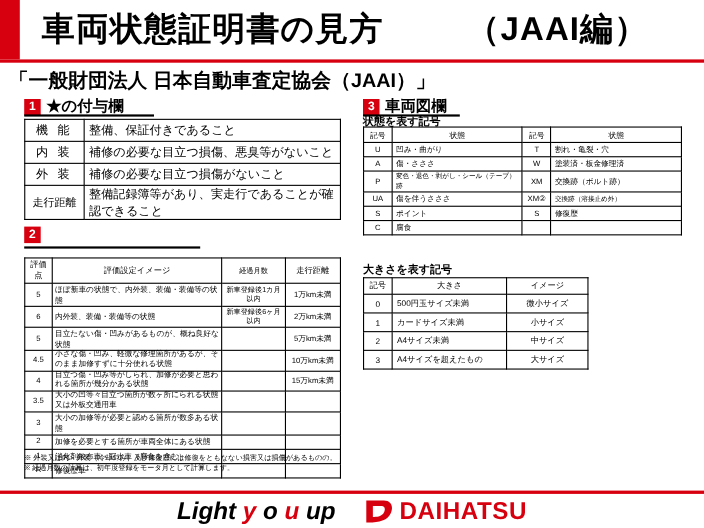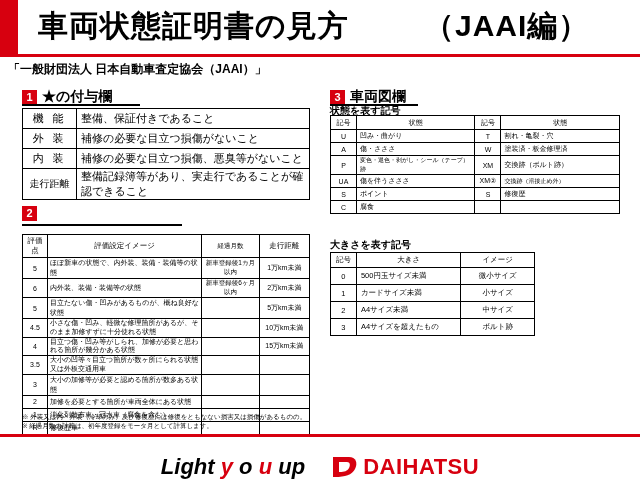--- a/index.html
+++ b/index.html
@@ -29,21 +29,21 @@
   }
   .header-title2 {
     position:absolute; left:424px; top:6px;
     font-size:30px; font-weight:bold; letter-spacing:1px;
     white-space:nowrap;
   }
 
   
   .subtitle {
     position:absolute; left:8px; top:61px;
-    font-size:12px; font-weight:bold;
+    font-size:18px; font-weight:bold;
     white-space:nowrap;
   }
 
   
   .sec-head { position:absolute; display:flex; align-items:center; }
   .sec-num {
     width:15px; height:15px; background:#d7000f; color:#fff;
     font-size:11px; font-weight:bold; line-height:15px; text-align:center;
     margin-right:5px;
   }
@@ -86,23 +86,23 @@
 
   .t4 { position:absolute; left:330px; top:252px; width:205px; font-size:7.5px; }
   .t4 th { background:#fff; height:15px; font-size:7.5px; text-align:center; }
   .t4 td { height:17px; padding:0 4px; }
   .t4 .k { width:26px; text-align:center; }
   .t4 .v { width:105px;margin-top:12px; }
   .t4 .i { width:74px; text-align:center; }
 
   
   .footer {
-    position:absolute; left:0; bottom:0; width:640px; height:46px;
+    position:absolute; left:0; bottom:0; width:640px; height:34px;
     border-top:3px solid #d7000f;
-    display:flex; align-items:flex-end; justify-content:center;
+    display:flex; align-items:center; justify-content:center;
   }
   .footer-inner { display:flex; align-items:center; gap:26px; }
   .slogan { font-size:22px; font-style:italic; font-weight:bold; letter-spacing:0px; }
   .slogan .red { color:#d7000f; }
   .brand { display:flex; align-items:center; gap:4px; }
   .brand-name { color:#d7000f; font-size:22px; font-weight:bold; letter-spacing:0.5px; }
   .dmark { width:28px; height:24px; }
 </style>
 </head>
 <body>
@@ -123,26 +123,26 @@
   </div>
   <div class="sec-underline" style="left:22px; top:104px; width:118px;"></div>
 
   <table class="t1">
     <tbody>
         <tr>
       <td class="lbl">機 能</td>
       <td class="val">整備、保証付きであること</td>
     </tr>
     <tr>
+      <td class="lbl">内 装</td>
+      <td class="val">補修の必要な目立つ損傷、悪臭等がないこと</td>
+    </tr>
+    <tr>
       <td class="lbl">外 装</td>
       <td class="val">補修の必要な目立つ損傷がないこと</td>
-    </tr>
-    <tr>
-      <td class="lbl">内 装</td>
-      <td class="val">補修の必要な目立つ損傷、悪臭等がないこと</td>
     </tr>
     <tr>
       <td class="lbl" style="letter-spacing:0; font-size:10px;">走行距離</td>
       <td class="val">整備記録簿等があり、実走行であることが確認できること</td>
     </tr>
   </tbody>
     </table>
 
   <div class="sec-head" style="left:22px; top:206px;">
     <div class="sec-num">2</div>
@@ -298,21 +298,21 @@
       <td class="i">小サイズ</td>
     </tr>
     <tr>
       <td class="k">2</td>
       <td class="v">A4サイズ未満</td>
       <td class="i">中サイズ</td>
     </tr>
     <tr>
       <td class="k">3</td>
       <td class="v">A4サイズを超えたもの</td>
-      <td class="i">ボルト跡</td>
+      <td class="i">大サイズ</td>
     </tr>
   </tbody>
     </table>
 
   <div class="footer">
     <div class="footer-inner">
       <div class="slogan">
         <span>Light</span>
         <span class="red">y</span>
         <span>o</span>

